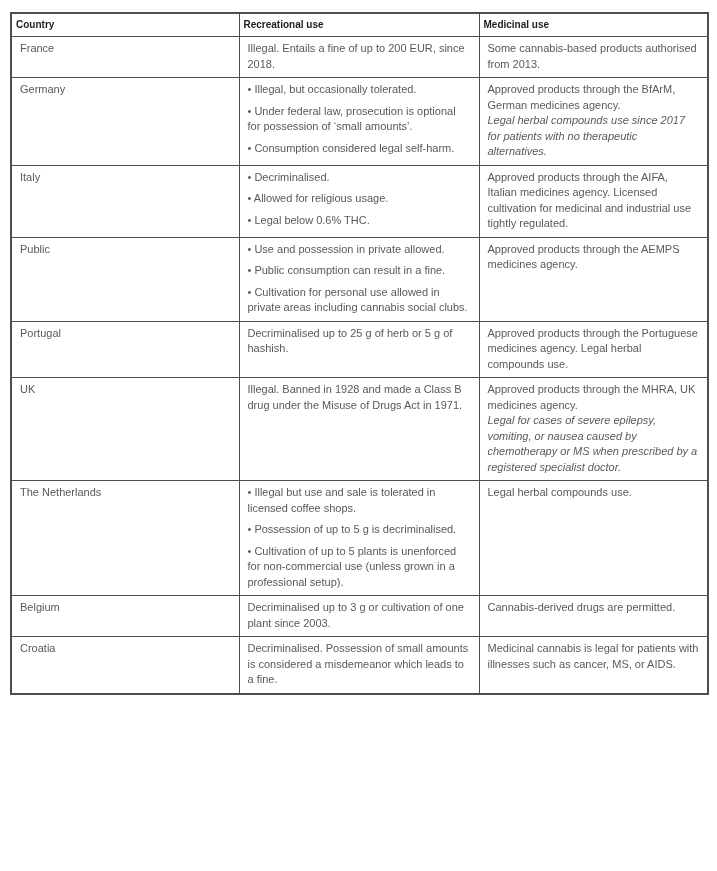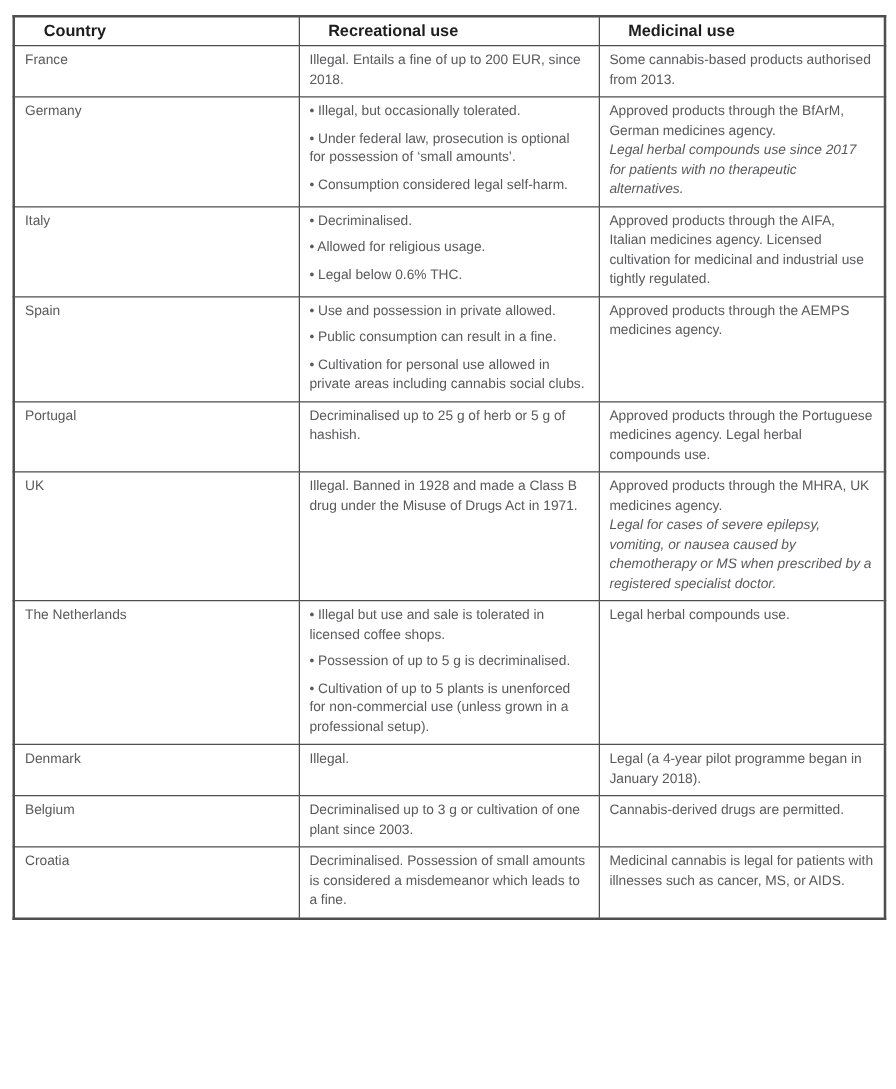--- a/index.html
+++ b/index.html
@@ -23,24 +23,24 @@
     border: 2px solid #4e4e50;
   }
   table.law-table th,
   table.law-table td {
     border: 1.5px solid #4e4e50;
     vertical-align: top;
     text-align: left;
     box-sizing: border-box;
   }
   table.law-table th {
-    font-size: 13px;
+    font-size: 10px;
     font-weight: bold;
     color: #1d1d1f;
-    padding: 4px 23px;
+    padding: 4px 4px;
     line-height: 14px;
   }
   table.law-table td {
     font-size: 11px;
     color: #59595c;
     padding: 4px 8px 5px 8px;
     line-height: 15.5px;
   }
   table.law-table td p {
     margin: 0;
@@ -104,21 +104,21 @@
             <p>• Decriminalised.</p>
             <p>• Allowed for religious usage.</p>
             <p>• Legal below 0.6% THC.</p>
           </td>
           <td class="cell-medicinal">
             <p>Approved products through the AIFA, Italian medicines agency. Licensed cultivation for medicinal and industrial use tightly regulated.</p>
           </td>
         </tr>
         <tr>
           <td class="cell-country">
-            <p>Spain</p>
+            <p>Public</p>
           </td>
           <td class="cell-recreational">
             <p>• Use and possession in private allowed.</p>
             <p>• Public consumption can result in a fine.</p>
             <p>• Cultivation for personal use allowed in private areas including cannabis social clubs.</p>
           </td>
           <td class="cell-medicinal">
             <p>Approved products through the AEMPS medicines agency.</p>
           </td>
         </tr>
@@ -153,31 +153,20 @@
             <p>• Illegal but use and sale is tolerated in licensed coffee shops.</p>
             <p>• Possession of up to 5 g is decriminalised.</p>
             <p>• Cultivation of up to 5 plants is unenforced for non-commercial use (unless grown in a professional setup).</p>
           </td>
           <td class="cell-medicinal">
             <p>Legal herbal compounds use.</p>
           </td>
         </tr>
         <tr>
           <td class="cell-country">
-            <p>Denmark</p>
-          </td>
-          <td class="cell-recreational">
-            <p>Illegal.</p>
-          </td>
-          <td class="cell-medicinal">
-            <p>Legal (a 4-year pilot programme began in January 2018).</p>
-          </td>
-        </tr>
-        <tr>
-          <td class="cell-country">
             <p>Belgium</p>
           </td>
           <td class="cell-recreational">
             <p>Decriminalised up to 3 g or cultivation of one plant since 2003.</p>
           </td>
           <td class="cell-medicinal">
             <p>Cannabis-derived drugs are permitted.</p>
           </td>
         </tr>
         <tr>

